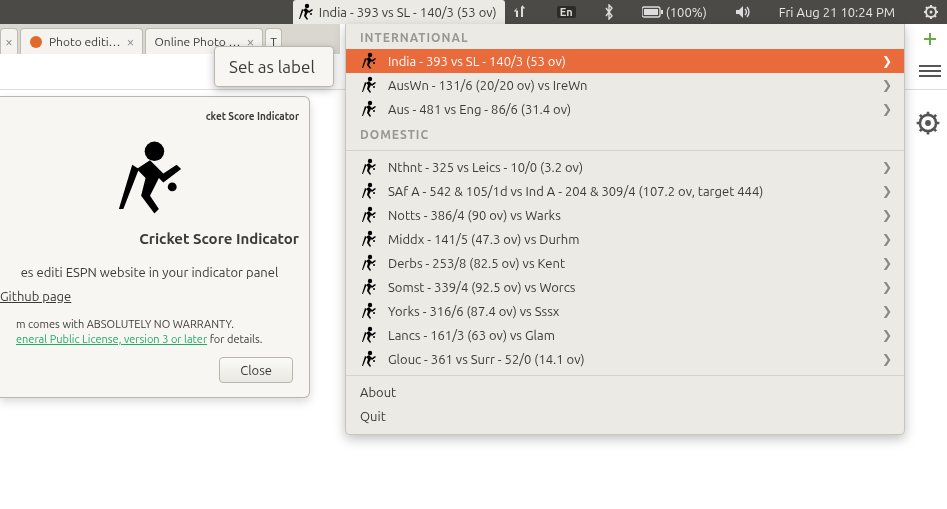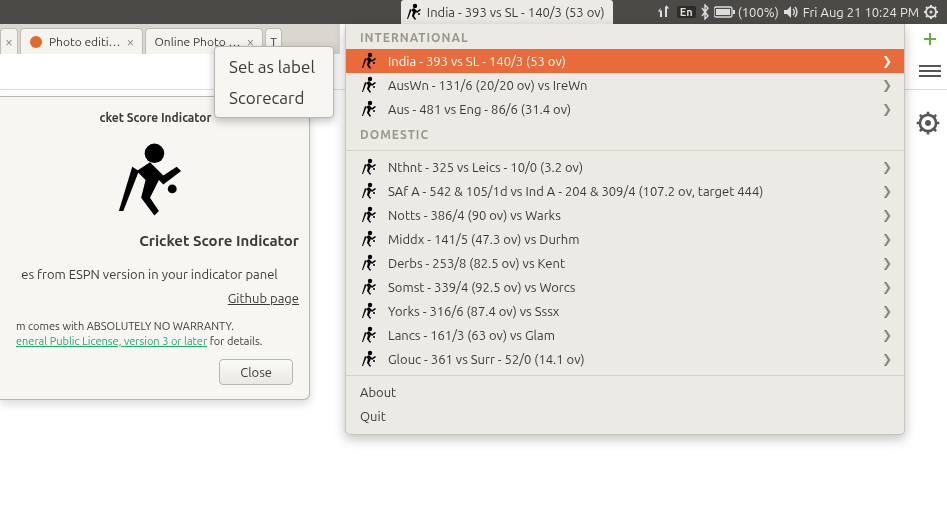--- a/index.html
+++ b/index.html
@@ -9,21 +9,21 @@
   .menubar {
     position: absolute; top: 0; left: 0; right: 0; height: 24px;
     background: #4b4a46; color: #e8e7e3; display: flex; align-items: center; font-size: 13px;
   }
   .menubar .spacer { flex: 1; }
   .indicator-main {
     background: #eceae4; color: #3c3b37; height: 24px; display: flex; align-items: center;
     padding: 0 8px 0 4px; border-top-left-radius: 3px; border-top-right-radius: 3px;
   }
   .indicator-main svg { margin-right: 4px; }
-  .menubar .right { display: flex; align-items: center; gap: 4px; padding: 0 8px; margin-left: 36px; }
+  .menubar .right { display: flex; align-items: center; gap: 28px; padding: 0 8px; }
   .menubar .ico { display: inline-flex; align-items: center; justify-content: center; }
   .menubar .lang { background: #2c2b27; color:#ddd; padding: 0 3px; border-radius: 2px; font-size: 11px; font-weight: bold; }
   .menubar .battery { display:flex; align-items:center; gap:2px; }
   .menubar .gear { }
 
   
   .tabstrip {
     position: absolute; top: 24px; left: 0; width: 340px; height: 30px;
     background: #d9d7cf; display: flex; align-items: flex-end;
   }
@@ -52,25 +52,25 @@
   .hamburger span{ height:2px; background:#555; }
   .gearbig { position:absolute; top:110px; right:6px; color:#555; }
 
   
   .about {
     position: absolute; top: 96px; left: 0; width: 310px;
     background: #f7f6f2; border: 1px solid #b8b6ae; border-left: none;
     border-radius: 0 6px 6px 0; padding: 10px 10px 14px 0;
     box-shadow: 0 4px 10px rgba(0,0,0,0.15);
   }
-  .about h3 { font-size:12px; color:#3c3b37; padding:4px 0 8px 12px; text-align:center; font-weight:bold;}
+  .about h3 { font-size:10px; color:#3c3b37; padding:4px 0 8px 12px; text-align:right; font-weight:bold;}
   .about .logo { display:flex; justify-content:center; padding: 8px 0 12px 0;}
   .about .appname { text-align:right; font-weight:bold; font-size:15px; color:#3c3b37; padding-bottom:12px;}
   .about .desc { text-align:center; font-size:13px; color:#3c3b37; padding:6px 0;}
-  .about .link { text-align:right; font-size:13px; color:#3c3b37; text-decoration:underline; padding:4px 0 14px 0;}
+  .about .link { text-align:left; font-size:13px; color:#3c3b37; text-decoration:underline; padding:4px 0 14px 0;}
   .about .small { font-size:11px; color:#3c3b37; line-height:1.35; padding-left:16px;}
   .about .small a { color:#2a6; text-decoration:underline; }
   .about .btnrow { display:flex; justify-content:flex-end; padding-top:10px; padding-right:6px;}
   .about button {
     background: linear-gradient(#fafaf7,#e9e8e2); border:1px solid #b8b6ae; border-radius:4px;
     padding: 5px 20px; font-size:13px; color:#3c3b37;
   }
 
   
   .ctxmenu {
@@ -205,34 +205,33 @@
 </div>
 
 <div class="about">
   <h3>cket Score Indicator</h3>
   <div class="logo">
     <svg width="90" height="80" viewBox="0 0 18 18" class="ci-black">
         <use href="#cricket-icon"></use>
       </svg>
   </div>
   <div class="appname">Cricket Score Indicator</div>
-  <div class="desc">es from ESPN version in your indicator panel</div>
+  <div class="desc">es editi ESPN website in your indicator panel</div>
   <div class="link">Github page</div>
   <div class="small">
     <span>m comes with ABSOLUTELY NO WARRANTY.</span><br>
     <a>eneral Public License, version 3 or later</a><span> for details.</span>
   </div>
   <div class="btnrow">
     <button>Close</button>
   </div>
 </div>
 
 <div class="ctxmenu">
   <div class="item">Set as label</div>
-  <div class="item">Scorecard</div>
 </div>
 
 <div class="dropdown">
   <div class="section">INTERNATIONAL</div>
 
   <div class="row selected">
     <svg width="18" height="18" viewBox="0 0 18 18" class="ci-white">
         <use href="#cricket-icon"></use>
       </svg>
     <span>India - 393 vs SL - 140/3 (53 ov)</span>

